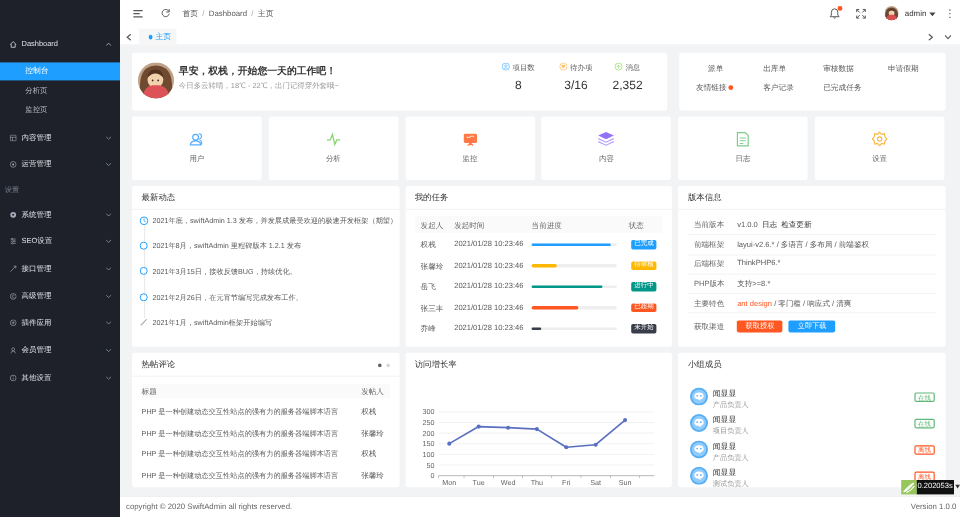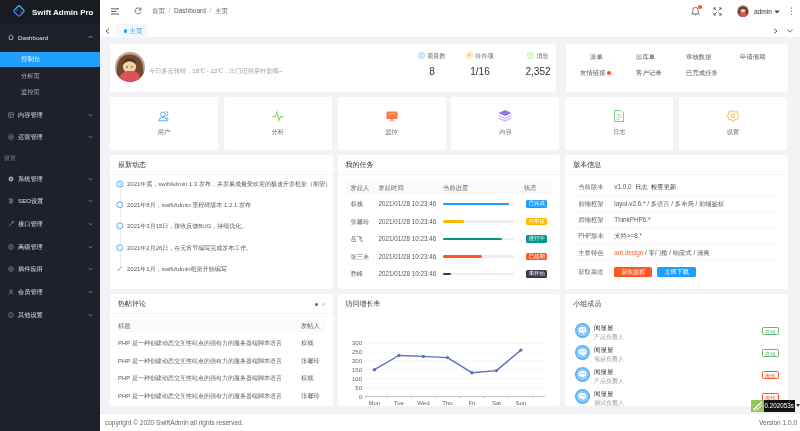--- a/index.html
+++ b/index.html
@@ -63,34 +63,20 @@
   .on  { border:0.7px solid #5fb878; color:#5fb878; }
   .off { border:0.7px solid #ff5722; color:#ff5722; }
   
   #footer { left:100px; top:412.5px; width:700px; height:18.5px; background:#fff; border-top:1px solid #ececec; z-index:3; }
 </style>
 </head>
 <body>
 <div id="page">
 
   <div class="abs" id="sidebar">
-    <div class="abs" id="logobar">
-      <svg class="abs" style="left:12px;top:4px" width="14" height="14" viewBox="0 0 16 16">
-        <defs>
-            <linearGradient id="lg1" x1="0" y1="0" x2="1" y2="1">
-              <stop offset="0" stop-color="#29c3e8"></stop>
-              <stop offset="1" stop-color="#2d6df0"></stop>
-            </linearGradient>
-          </defs>
-        <rect x="3.4" y="3.4" width="9.2" height="9.2" rx="1.8" transform="rotate(45 8 8)" fill="none" stroke="url(#lg1)" stroke-width="1.6"></rect>
-        <path d="M3.8 7.4 L7.2 6 L6.4 7.4 L9.8 7.4 Z" fill="#e8474f"></path>
-        <path d="M12.2 8.6 L8.8 10 L9.6 8.6 L6.2 8.6 Z" fill="#e8474f"></path>
-      </svg>
-      <div class="abs" id="logotext">Swift Admin Pro</div>
-    </div>
     <div class="mitem" style="top:27px;height:20px;">
       <svg class="ic" viewBox="0 0 10 10">
           <path d="M0.8 5.2 L5 1.2 L9.2 5.2 M2.2 4.6 V9 H7.8 V4.6" fill="none" stroke="#dde0e6" stroke-width="1.1"></path>
         </svg>
       <span class="txt">Dashboard</span>
       <svg class="arr" viewBox="0 0 10 6">
           <path d="M1 5 L5 1 L9 5" fill="none" stroke="#cfd2da" stroke-width="1.2"></path>
         </svg>
     </div>
     <div class="abs" id="active">
@@ -260,36 +246,37 @@
       <g clip-path="url(#avc)">
         <rect width="30" height="30" fill="#c0a185"></rect>
         <path d="M2 30 Q0 10 7 5 Q10.5 2.6 15 2.6 Q19.5 2.6 23 5 Q30 10 28 30 Z" fill="#6f4a31"></path>
         <circle cx="14.5" cy="14.5" r="6.6" fill="#f3d2ae"></circle>
         <path d="M7.7 13 Q8.5 6 14.5 6 Q20.5 6 21.3 13 Q17.8 9.3 14.5 9.3 Q11.2 9.3 7.7 13 Z" fill="#543620"></path>
         <path d="M3 30 Q5 20 12 19 L18 19 Q25 20 27 30 Z" fill="#dd5257"></path>
         <circle cx="12.2" cy="15" r="0.7" fill="#3a2417"></circle>
         <circle cx="16.8" cy="15" r="0.7" fill="#3a2417"></circle>
       </g>
     </svg>
+    <div class="gtitle">早安，权栈，开始您一天的工作吧！</div>
     <div class="gsub">今日多云转晴，18℃ - 22℃，出门记得穿外套哦~</div>
     <div class="stat" style="left:298px;">
       <div class="lb"><svg style="vertical-align:-1.5px" width="7" height="7" viewBox="0 0 10 10">
             <circle cx="5" cy="5" r="4.3" fill="none" stroke="#63b8ff" stroke-width="0.9"></circle>
             <path d="M5 2.8 a1.3 1.3 0 1 1 0 2.6 a1.3 1.3 0 1 1 0-2.6 M2.8 7.4 Q5 5.6 7.2 7.4" fill="none" stroke="#63b8ff" stroke-width="0.8"></path>
           </svg> 项目数</div>
       <div class="vl">8</div>
     </div>
     <div class="stat" style="left:346px;">
       <div class="lb"><svg style="vertical-align:-1.5px" width="7" height="7" viewBox="0 0 10 10">
             <circle cx="5" cy="5" r="4.3" fill="none" stroke="#ffc069" stroke-width="0.9"></circle>
             <path d="M5 7.2 L2.9 5 A1.3 1.3 0 1 1 5 3.4 A1.3 1.3 0 1 1 7.1 5 Z" fill="#ffc069"></path>
           </svg> 待办项</div>
-      <div class="vl">1/16</div>
-    </div>
-    <div class="stat" style="left:404px;">
+      <div class="vl">3/16</div>
+    </div>
+    <div class="stat" style="left:389px;">
       <div class="lb"><svg style="vertical-align:-1.5px" width="7" height="7" viewBox="0 0 10 10">
             <circle cx="5" cy="5" r="4.3" fill="none" stroke="#95de64" stroke-width="0.9"></circle>
             <path d="M3 5.5 L5 3.2 L7 5.5 M5 3.4 V7.4" fill="none" stroke="#95de64" stroke-width="0.8"></path>
           </svg> 消息</div>
       <div class="vl">2,352</div>
     </div>
   </div>
 
   <div class="card" id="qcard" style="left:566px;top:44px;width:222px;height:48px;">
     <div class="qlink" style="left:24px;top:9px;">派单</div>

